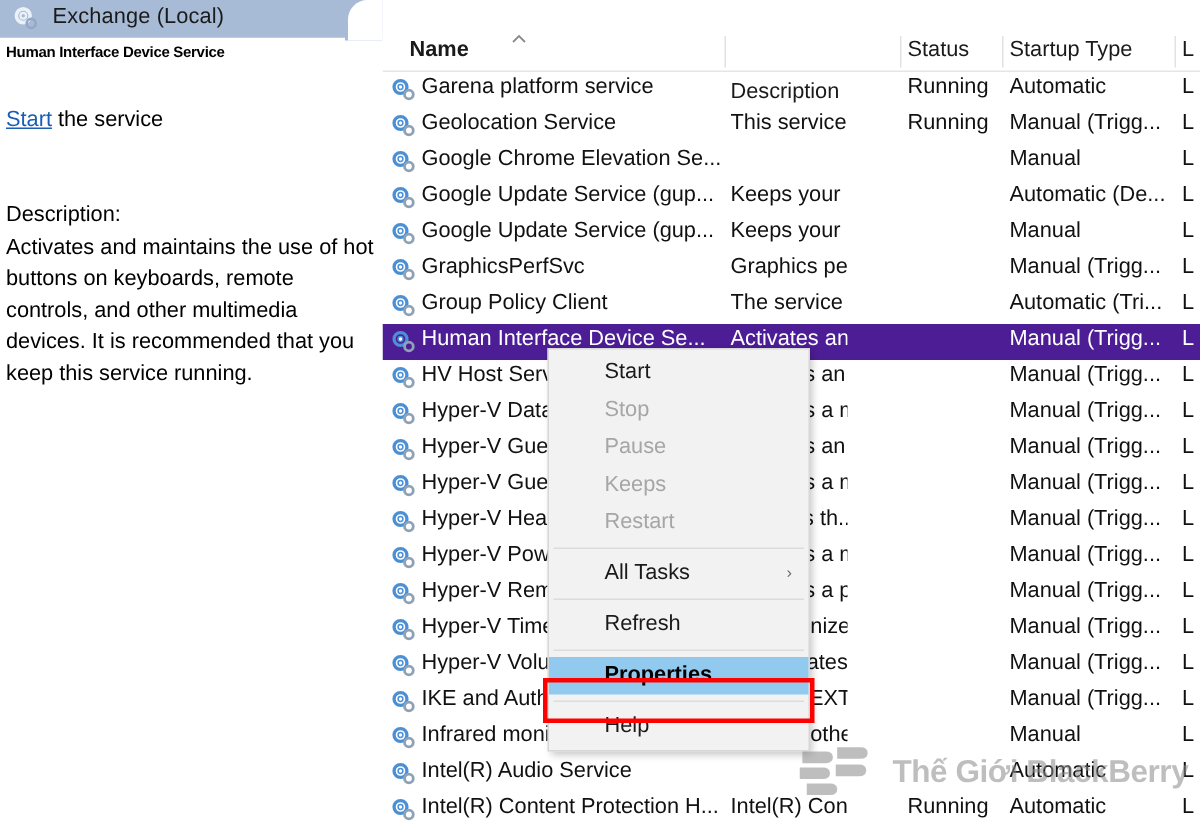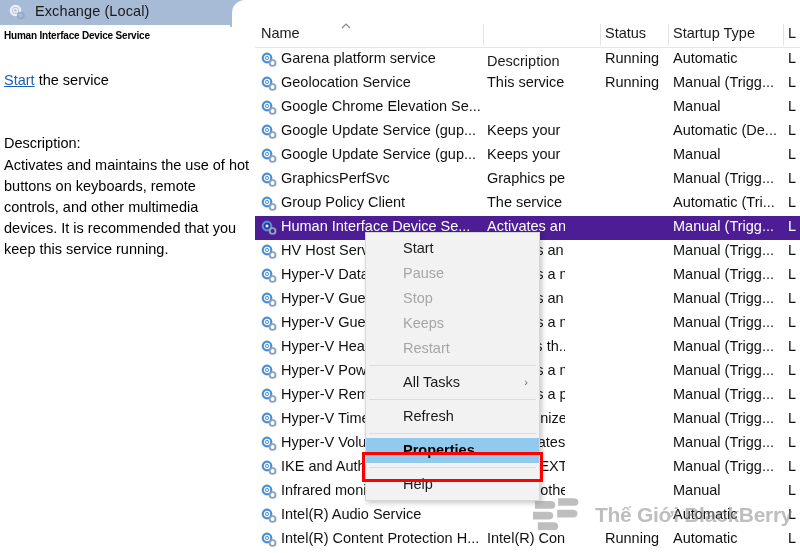--- a/index.html
+++ b/index.html
@@ -267,21 +267,21 @@
     <div id="desc-label">Description:</div>
     <div id="desc-text">Activates and maintains the use of hot buttons on keyboards, remote controls, and other multimedia devices. It is recommended that you keep this service running.</div>
   </div>
 
   <div id="right-pane">
 
     <div id="list-header">
       <svg id="sort-caret" viewBox="0 0 12 8">
         <path d="M2 6 L6 2 L10 6" fill="none" stroke="#8a8a8a" stroke-width="1.2"></path>
       </svg>
-      <div class="hdr-cell" style="left:6px;">Name</div>
+      <div class="hdr-cell" style="left:18px;font-weight:bold;">Name</div>
       <div class="hdr-sep" style="left:228px;"></div>
       <div class="hdr-cell" style="left:232px;margin-top:28px;">Description</div>
       <div class="hdr-sep" style="left:345px;"></div>
       <div class="hdr-cell" style="left:350px;">Status</div>
       <div class="hdr-sep" style="left:413px;"></div>
       <div class="hdr-cell" style="left:418px;">Startup Type</div>
       <div class="hdr-sep" style="left:528px;"></div>
       <div class="hdr-cell" style="left:533px;">L</div>
     </div>
     <div id="header-underline"></div>
@@ -537,22 +537,22 @@
           <div class="cell c-desc">Intel(R) Cont...</div>
           <div class="cell c-status">Running</div>
           <div class="cell c-start">Automatic</div>
           <div class="cell c-logon">L</div>
         </div>
       </div>
   </div>
 
   <div id="context-menu">
       <div class="menu-item"><span>Start</span></div>
+      <div class="menu-item disabled"><span>Stop</span></div>
       <div class="menu-item disabled"><span>Pause</span></div>
-      <div class="menu-item disabled"><span>Stop</span></div>
       <div class="menu-item disabled"><span>Keeps</span></div>
       <div class="menu-item disabled"><span>Restart</span></div>
       <div class="menu-sep"></div>
       <div class="menu-item"><span>All Tasks</span><span class="submenu-arrow">›</span></div>
       <div class="menu-sep"></div>
       <div class="menu-item"><span>Refresh</span></div>
       <div class="menu-sep"></div>
       <div class="menu-item highlight"><span>Properties</span></div>
       <div class="menu-sep"></div>
       <div class="menu-item"><span>Help</span></div>

